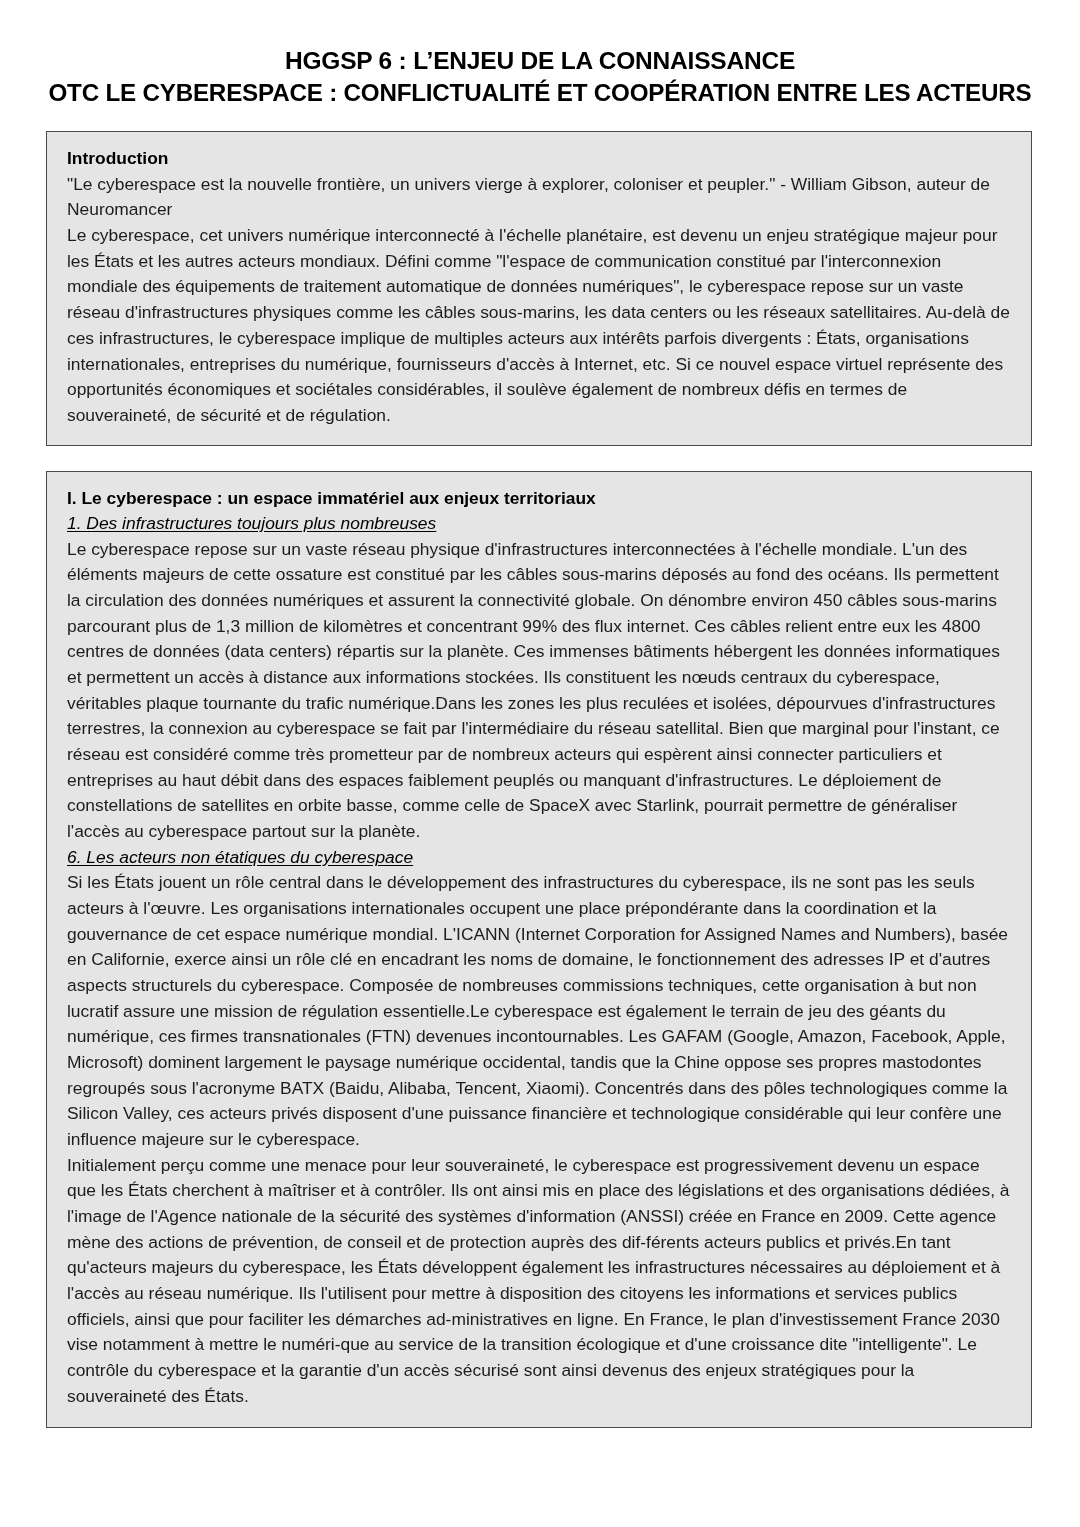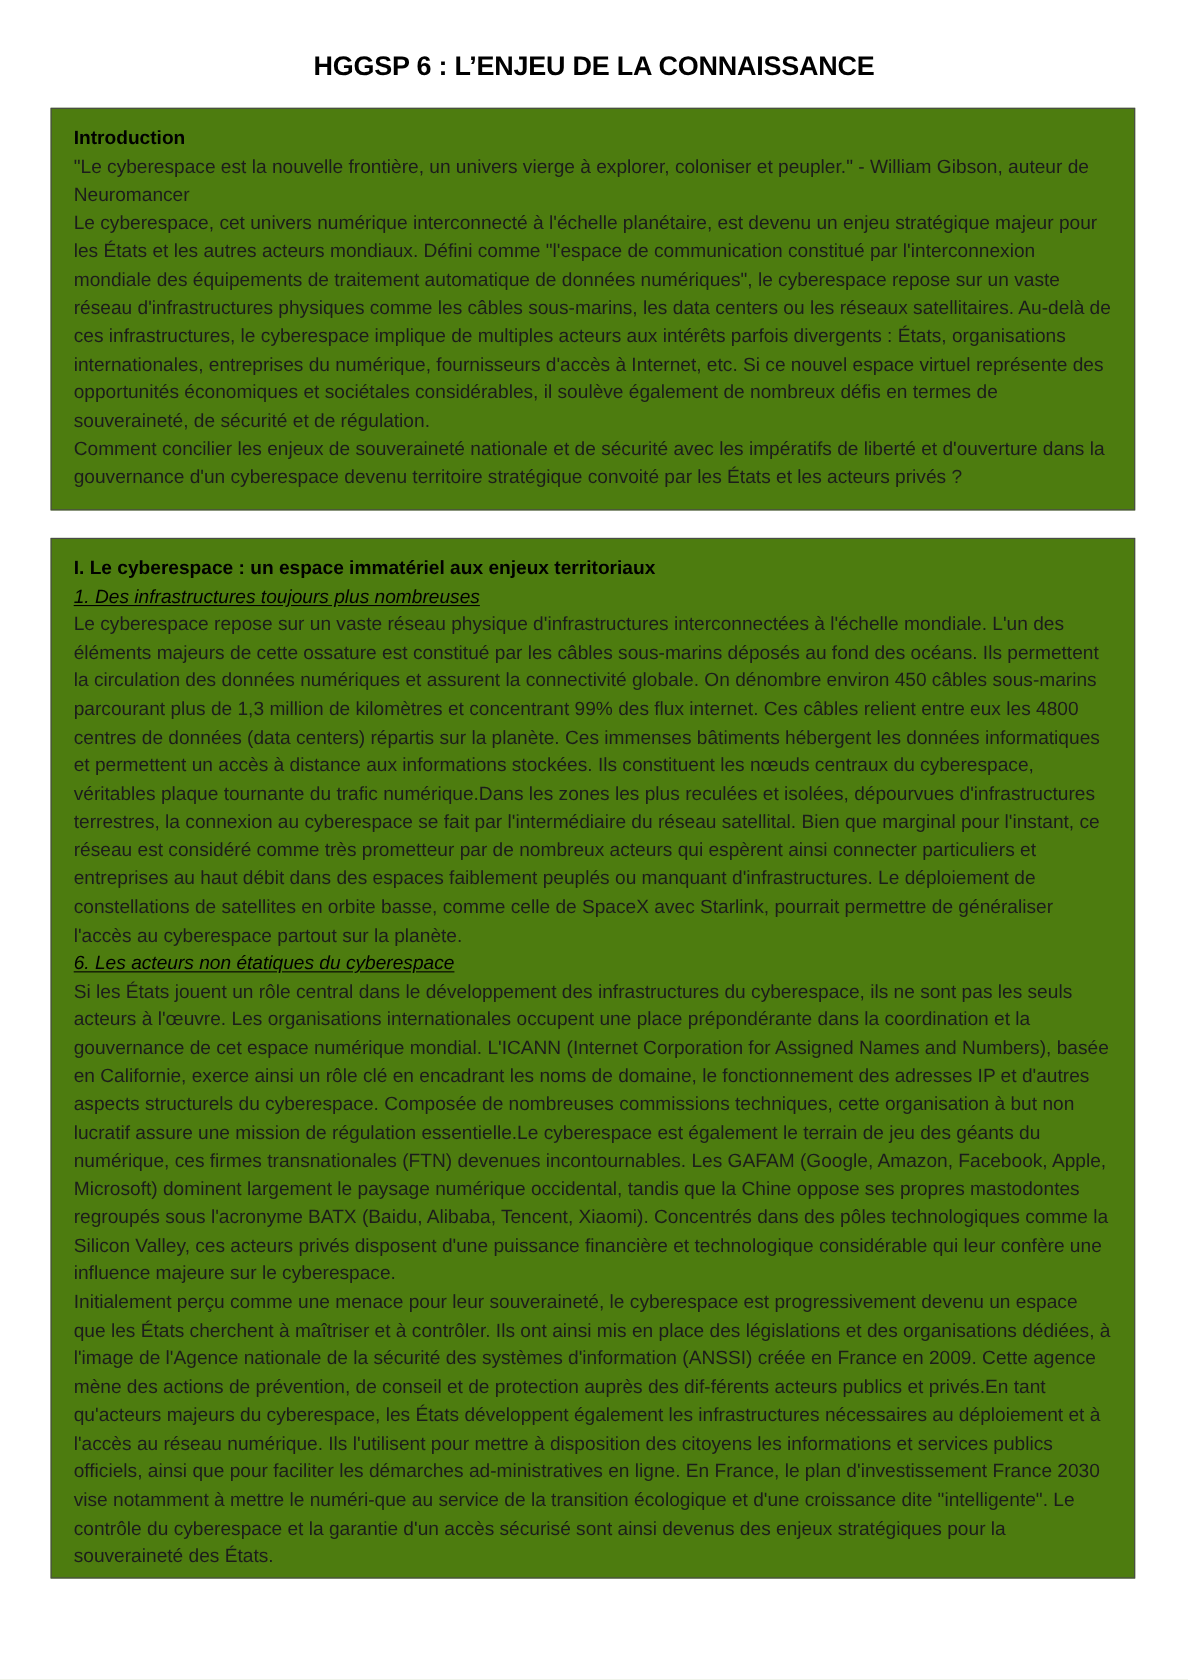--- a/index.html
+++ b/index.html
@@ -41,28 +41,28 @@
   .doc-title .title-line-2 {
     font-size: 24.2px;
   }
 
   
   .box {
     box-sizing: border-box;
     margin: 0 48px 0 46px;
     border: 1.5px solid #4a4a4a;
     padding: 14px 18px 16px 20px;
-    background: #4d7c0f;
+    background: #e5e5e5;
   }
   .box--intro {
     margin-top: 21px;
   }
   .box--part1 {
     margin-top: 25px;
-    padding-bottom: 6px;
+    padding-bottom: 18px;
   }
 
   
   .h-section {
     font-weight: bold;
     font-size: 17.4px;
     line-height: 1.47;
     margin: 0;
     color: #000000;
   }
@@ -87,27 +87,27 @@
     hyphens: none;
   }
 </style>
 </head>
 <body>
 
 <div class="page">
 
   <h1 class="doc-title">
     <span class="title-line title-line-1">HGGSP 6 : L’ENJEU DE LA CONNAISSANCE</span>
+    <span class="title-line title-line-2">OTC LE CYBERESPACE : CONFLICTUALITÉ ET COOPÉRATION ENTRE LES ACTEURS</span>
   </h1>
 
   <section class="box box--intro">
     <p class="h-section">Introduction</p>
     <p class="para">"Le cyberespace est la nouvelle frontière, un univers vierge à explorer, coloniser et peupler." - William Gibson, auteur de Neuromancer</p>
     <p class="para">Le cyberespace, cet univers numérique interconnecté à l'échelle planétaire, est devenu un enjeu stratégique majeur pour les États et les autres acteurs mondiaux. Défini comme "l'espace de communication constitué par l'interconnexion mondiale des équipements de traitement automatique de données numériques", le cyberespace repose sur un vaste réseau d'infrastructures physiques comme les câbles sous-marins, les data centers ou les réseaux satellitaires. Au-delà de ces infrastructures, le cyberespace implique de multiples acteurs aux intérêts parfois divergents : États, organisations internationales, entreprises du numérique, fournisseurs d'accès à Internet, etc. Si ce nouvel espace virtuel représente des opportunités économiques et sociétales considérables, il soulève également de nombreux défis en termes de souveraineté, de sécurité et de régulation.</p>
-    <p class="para">Comment concilier les enjeux de souveraineté nationale et de sécurité avec les impératifs de liberté et d'ouverture dans la gouvernance d'un cyberespace devenu territoire stratégique convoité par les États et les acteurs privés ?</p>
   </section>
 
   <section class="box box--part1">
     <p class="h-section">I. Le cyberespace : un espace immatériel aux enjeux territoriaux</p>
 
     <div class="h-sub-wrap">
       <span class="h-sub">1. Des infrastructures toujours plus nombreuses</span>
     </div>
     <p class="para">Le cyberespace repose sur un vaste réseau physique d'infrastructures interconnectées à l'échelle mondiale. L'un des éléments majeurs de cette ossature est constitué par les câbles sous-marins déposés au fond des océans. Ils permettent la circulation des données numériques et assurent la connectivité globale. On dénombre environ 450 câbles sous-marins parcourant plus de 1,3 million de kilomètres et concentrant 99% des flux internet. Ces câbles relient entre eux les 4800 centres de données (data centers) répartis sur la planète. Ces immenses bâtiments hébergent les données informatiques et permettent un accès à distance aux informations stockées. Ils constituent les nœuds centraux du cyberespace, véritables plaque tournante du trafic numérique.Dans les zones les plus reculées et isolées, dépourvues d'infrastructures terrestres, la connexion au cyberespace se fait par l'intermédiaire du réseau satellital. Bien que marginal pour l'instant, ce réseau est considéré comme très prometteur par de nombreux acteurs qui espèrent ainsi connecter particuliers et entreprises au haut débit dans des espaces faiblement peuplés ou manquant d'infrastructures. Le déploiement de constellations de satellites en orbite basse, comme celle de SpaceX avec Starlink, pourrait permettre de généraliser l'accès au cyberespace partout sur la planète.</p>
 

